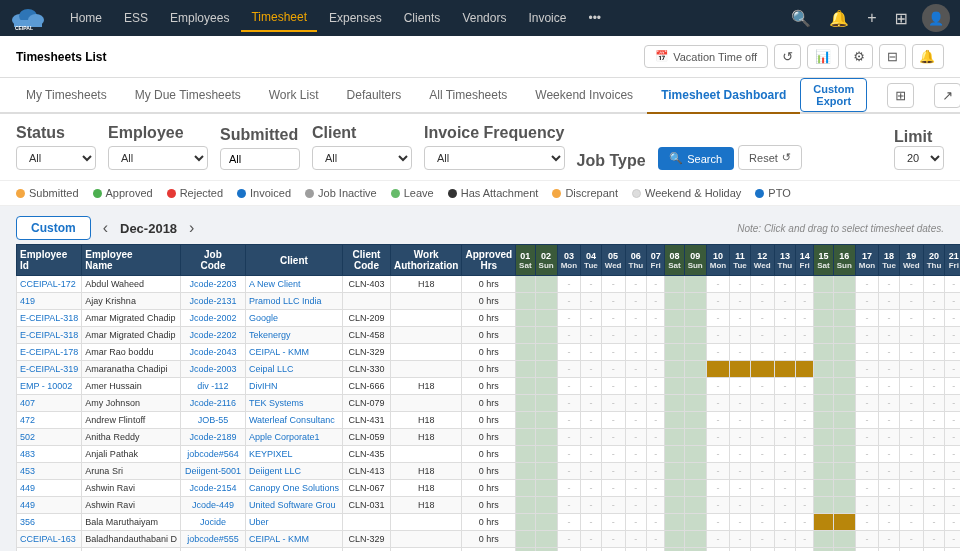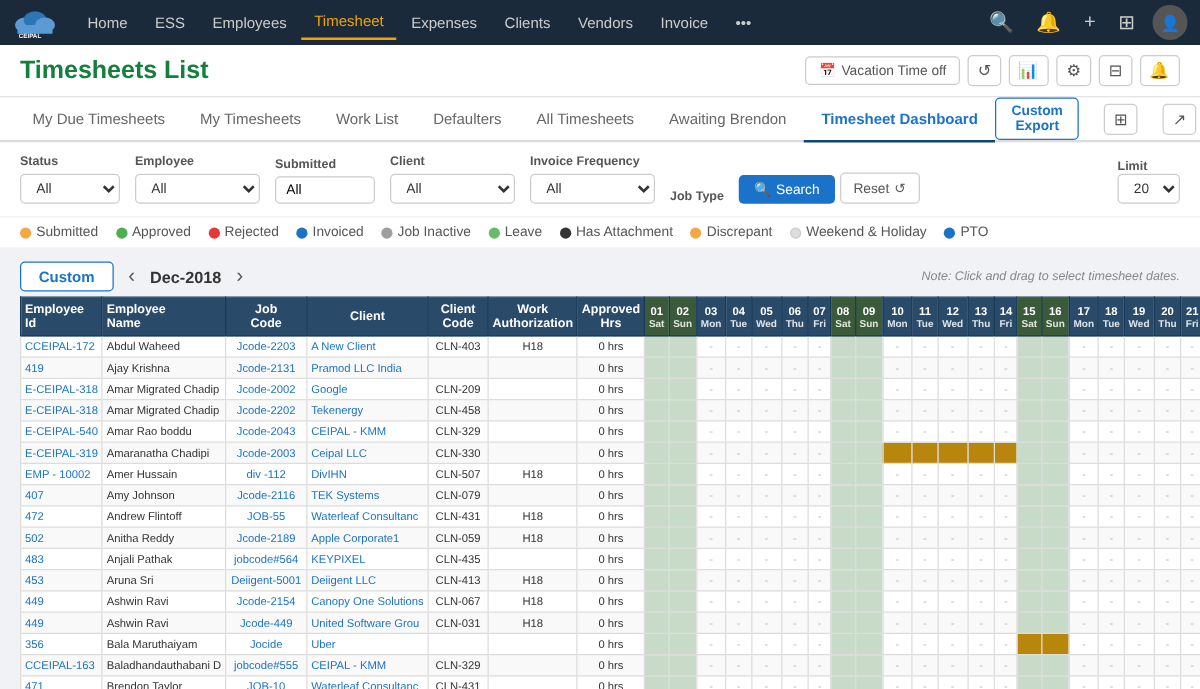--- a/index.html
+++ b/index.html
@@ -70,23 +70,23 @@
     
     .page-header {
       background: #fff;
       padding: 8px 16px;
       display: flex;
       align-items: center;
       justify-content: space-between;
       border-bottom: 1px solid #ddd;
     }
     .page-title {
-      font-size: 20px;
+      font-size: 12px;
       font-weight: 600;
-      color: #15803d;
+      color: #000000;
     }
     .page-header-actions {
       display: flex;
       gap: 6px;
       align-items: center;
     }
     .action-btn-outline {
       border: 1px solid #ccc;
       background: #fff;
       border-radius: 4px;
@@ -125,21 +125,21 @@
       padding: 10px 14px;
       font-size: 12px;
       color: #666;
       cursor: pointer;
       border-bottom: 2px solid transparent;
       margin-bottom: -2px;
       white-space: nowrap;
     }
     .tab-item.active {
       color: #1a73c8;
-      border-bottom: 2px solid #0c4a6e;
+      border-bottom: 2px solid #a16207;
       font-weight: 600;
     }
     .tabs-right {
       display: flex;
       gap: 20px;
       align-items: center;
     }
     .custom-export-btn {
       background: #fff;
       border: 1px solid #1a73c8;
@@ -162,21 +162,21 @@
       gap: 12px;
       align-items: flex-end;
       flex-wrap: wrap;
     }
     .filter-group {
       display: flex;
       flex-direction: column;
       gap: 4px;
     }
     .filter-label {
-      font-size: 10px;
+      font-size: 16px;
       color: #555;
       font-weight: 600;
     }
     .filter-select {
       border: 1px solid #ccc;
       border-radius: 4px;
       padding: 4px 8px;
       font-size: 11px;
       background: #fff;
       color: #333;
@@ -400,26 +400,26 @@
     <button class="action-icon-btn">↺</button>
     <button class="action-icon-btn">📊</button>
     <button class="action-icon-btn">⚙</button>
     <button class="action-icon-btn">⊟</button>
     <button class="action-icon-btn">🔔</button>
   </div>
 </div>
 
 <div class="tabs-bar">
   <div class="tabs-left">
+    <div class="tab-item">My Timesheets</div>
     <div class="tab-item">My Due Timesheets</div>
-    <div class="tab-item">My Timesheets</div>
     <div class="tab-item">Work List</div>
     <div class="tab-item">Defaulters</div>
     <div class="tab-item">All Timesheets</div>
-    <div class="tab-item">Awaiting Brendon</div>
+    <div class="tab-item">Weekend Invoices</div>
     <div class="tab-item active">Timesheet Dashboard</div>
   </div>
   <div class="tabs-right">
     <button class="custom-export-btn">Custom Export</button>
     <button class="action-icon-btn">⊞</button>
     <button class="action-icon-btn">↗</button>
   </div>
 </div>
 
 <div class="filters-bar">
@@ -741,21 +741,21 @@
           <td style="color: rgb(187, 187, 187);">-</td>
           <td style="background: rgb(200, 219, 200);"></td>
           <td style="background: rgb(200, 219, 200);"></td>
           <td style="color: rgb(187, 187, 187);">-</td>
           <td style="color: rgb(187, 187, 187);">-</td>
           <td style="color: rgb(187, 187, 187);">-</td>
           <td style="color: rgb(187, 187, 187);">-</td>
           <td style="color: rgb(187, 187, 187);">-</td>
         </tr>
         <tr>
-    <td class="left-align"><a class="link-text">E-CEIPAL-540</a></td>
+    <td class="left-align"><a class="link-text">E-CEIPAL-178</a></td>
     <td class="left-align">Amar Rao boddu</td>
     <td><a class="link-text">Jcode-2043</a></td>
     <td class="left-align"><a class="link-text">CEIPAL - KMM</a></td>
     <td>CLN-329</td>
     <td></td>
     <td>0 hrs</td>
   <td style="background: rgb(200, 219, 200);"></td>
           <td style="background: rgb(200, 219, 200);"></td>
           <td style="color: rgb(187, 187, 187);">-</td>
           <td style="color: rgb(187, 187, 187);">-</td>
@@ -805,21 +805,21 @@
           <td style="color: rgb(187, 187, 187);">-</td>
           <td style="color: rgb(187, 187, 187);">-</td>
           <td style="color: rgb(187, 187, 187);">-</td>
           <td style="color: rgb(187, 187, 187);">-</td>
         </tr>
         <tr>
     <td class="left-align"><a class="link-text">EMP - 10002</a></td>
     <td class="left-align">Amer Hussain</td>
     <td><a class="link-text">div -112</a></td>
     <td class="left-align"><a class="link-text">DivIHN</a></td>
-    <td>CLN-507</td>
+    <td>CLN-666</td>
     <td>H18</td>
     <td>0 hrs</td>
   <td style="background: rgb(200, 219, 200);"></td>
           <td style="background: rgb(200, 219, 200);"></td>
           <td style="color: rgb(187, 187, 187);">-</td>
           <td style="color: rgb(187, 187, 187);">-</td>
           <td style="color: rgb(187, 187, 187);">-</td>
           <td style="color: rgb(187, 187, 187);">-</td>
           <td style="color: rgb(187, 187, 187);">-</td>
           <td style="background: rgb(200, 219, 200);"></td>

